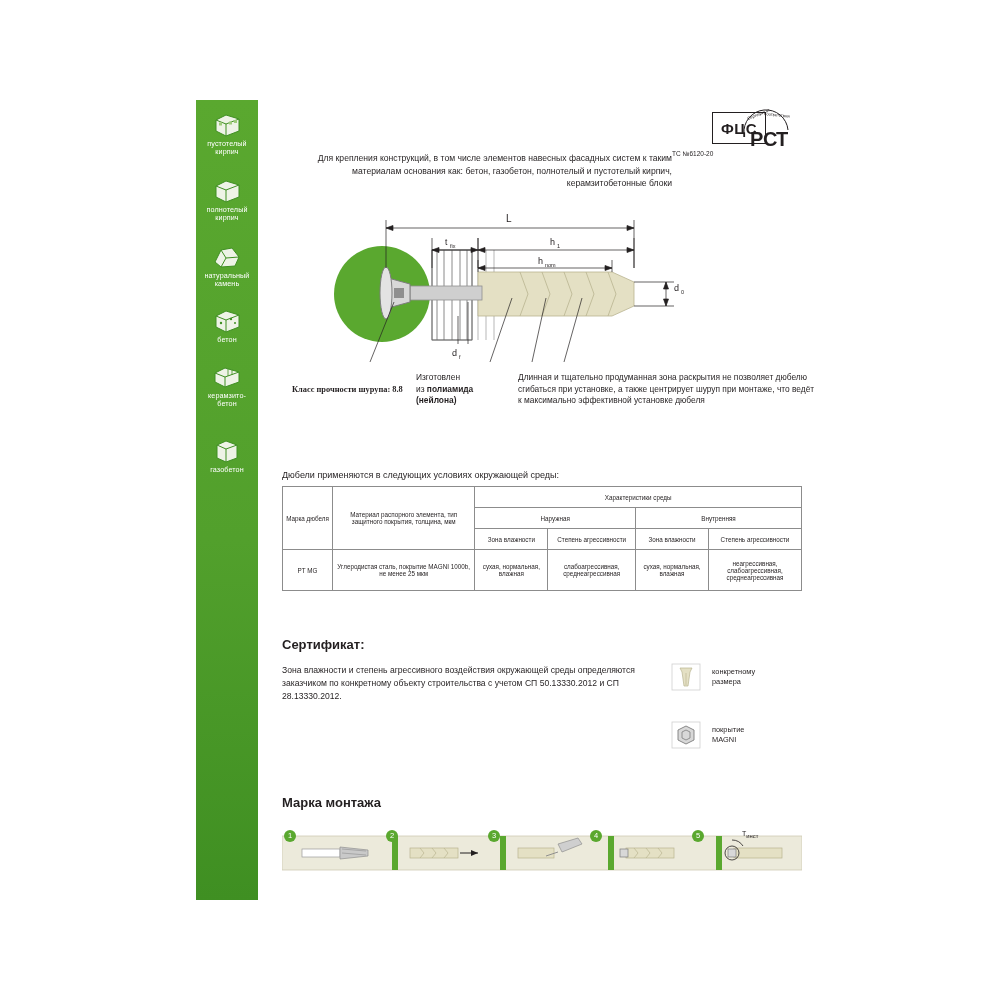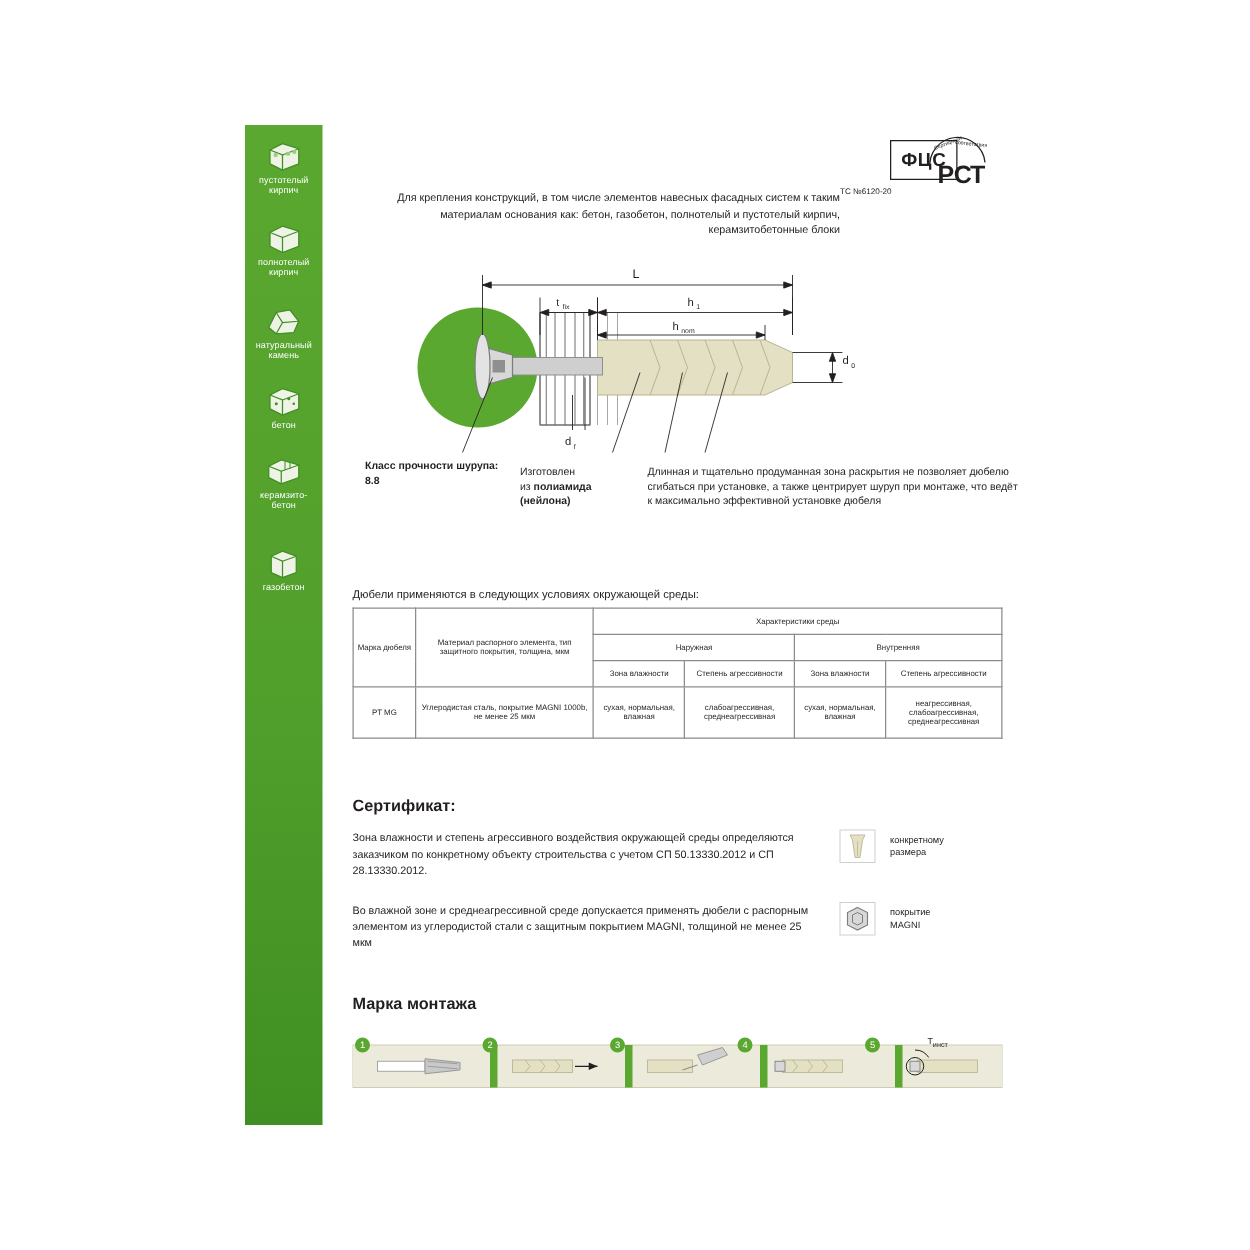--- a/index.html
+++ b/index.html
@@ -48,21 +48,21 @@
   .cert-note{
     position:absolute;left:672px;top:150px;font-size:6.5px;color:#231f20;white-space:nowrap;
   }
   .cert-rst{left:738px;top:108px;position:absolute;}
 
   
   .drawing{position:absolute;left:282px;top:198px;width:530px;height:175px;}
   .drawing svg{display:block;}
 
   .callout{position:absolute;font-size:8.4px;line-height:11.6px;color:#231f20;}
-  .c1{left:292px;top:367px;width:120px;font-weight:bold;}
+  .c1{left:292px;top:384px;width:120px;font-weight:bold;font-family:Liberation Serif, serif;}
   .c2{left:416px;top:372px;width:100px;}
   .c3{left:518px;top:372px;width:300px;}
   .bold{font-weight:bold;}
 
   
   .cond-title{
     position:absolute;left:282px;top:470px;font-size:9px;color:#231f20;
   }
   .tbl{
     position:absolute;left:282px;top:486px;width:520px;
@@ -343,21 +343,20 @@
       <td>сухая, нормальная, влажная</td>
       <td>слабоагрессивная, среднеагрессивная</td>
       <td>сухая, нормальная, влажная</td>
       <td>неагрессивная, слабоагрессивная, среднеагрессивная</td>
     </tr>
   </tbody>
     </table>
 
   <div class="notes-title">Сертификат:</div>
   <div class="note-p note1">Зона влажности и степень агрессивного воздействия окружающей среды определяются заказчиком по конкретному объекту строительства с учетом СП 50.13330.2012 и СП 28.13330.2012.</div>
-  <div class="note-p note2">Во влажной зоне и среднеагрессивной среде допускается применять дюбели с распорным элементом из углеродистой стали с защитным покрытием MAGNI, толщиной не менее 25 мкм</div>
 
   <div class="legend-row lg1">
     <span class="legend-ico">
       <svg width="36" height="34" viewBox="0 0 36 34">
         <rect x="4" y="4" width="28" height="26" fill="#ffffff" stroke="#cfcfcf" stroke-width=".8"></rect>
         <path d="M12 8 L24 8 L22 12 L20 26 L16 26 L14 12 Z" fill="#e4e0c4" stroke="#b9b490" stroke-width=".7"></path>
         <line x1="18" y1="13" x2="18" y2="25" stroke="#b9b490" stroke-width=".6"></line>
       </svg>
     </span>
     <span class="legend-text">

